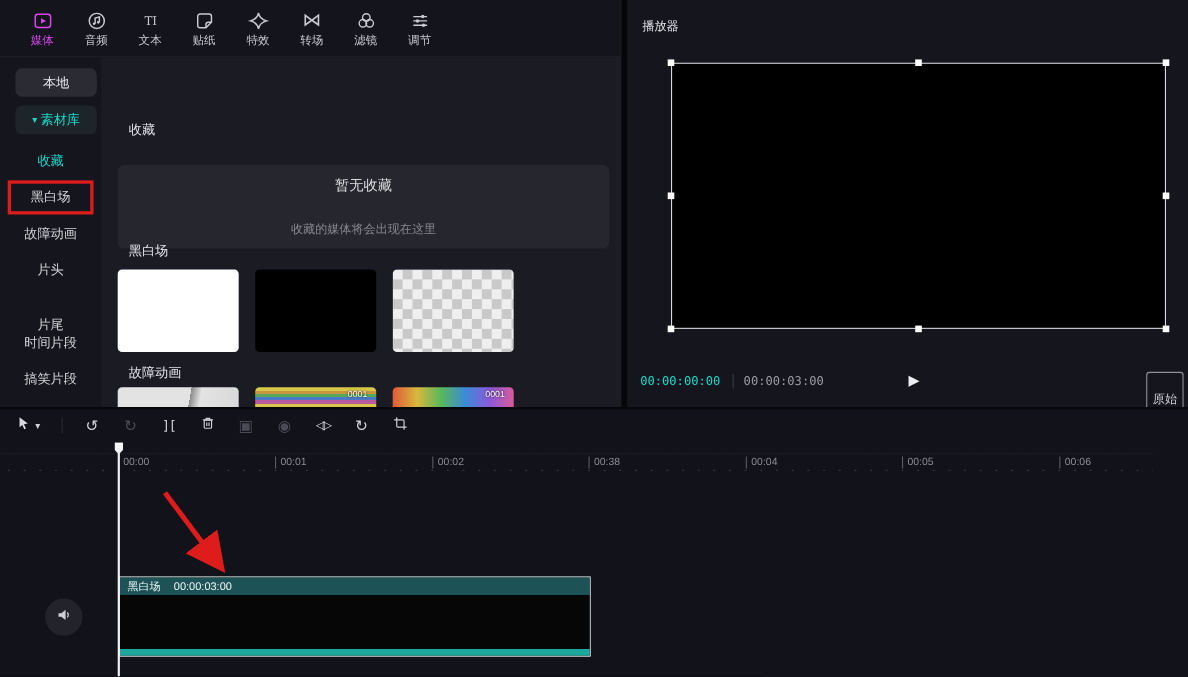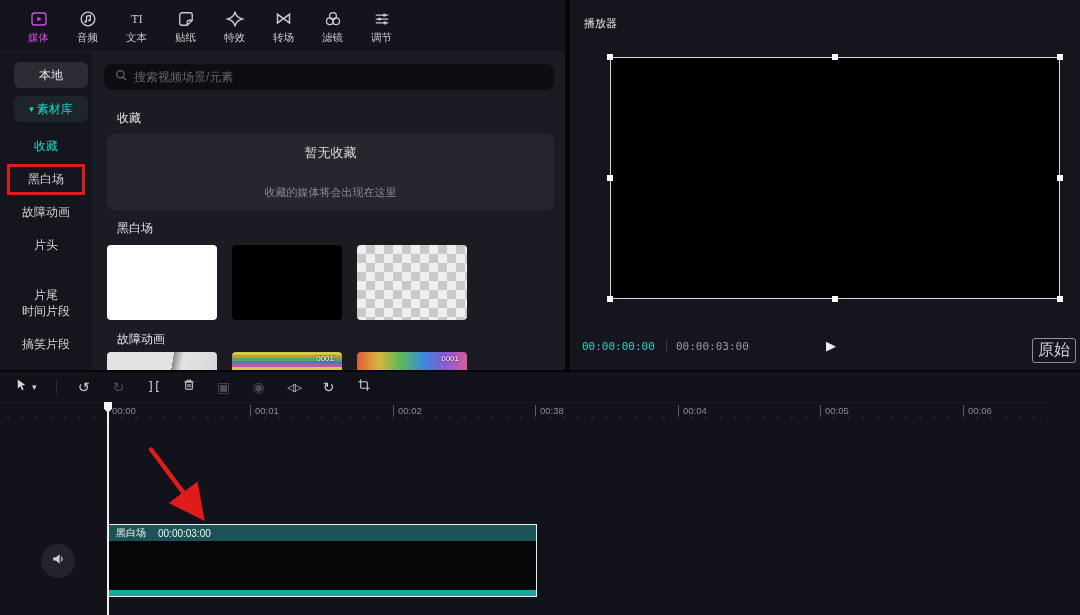--- a/index.html
+++ b/index.html
@@ -27,53 +27,53 @@
   .side-sub{position:absolute;left:0;width:92px;height:22px;line-height:22px;text-align:center;font-size:12px;color:#d2d2d8;cursor:pointer}
   .side-sub.selected{color:#17d9cc}
   .red-box{position:absolute;left:7px;top:164px;width:78px;height:31px;border:3px solid #de1c1c;z-index:40;pointer-events:none}
 
   
   .content{position:absolute;left:92px;top:52px;width:473px;height:318px;background:#1b1b24;overflow:hidden}
   .search-bar{position:absolute;left:12px;top:12px;width:450px;height:26px;background:#0d0d13;border-radius:8px;display:flex;align-items:center;padding:0 10px;gap:6px}
   .search-bar input{flex:1;background:transparent;border:none;outline:none;color:#d5d5da;font-size:12px}
   .search-bar input::placeholder{color:#63636c}
   .section-title{position:absolute;font-size:12px;color:#e2e2e8}
-  .empty-box{position:absolute;left:15px;top:82px;width:447px;height:76px;background:#26262f;border-radius:6px;display:flex;flex-direction:column;align-items:center;justify-content:center;gap:23px}
+  .empty-box{position:absolute;left:15px;top:98px;width:447px;height:76px;background:#26262f;border-radius:6px;display:flex;flex-direction:column;align-items:center;justify-content:center;gap:23px}
   .empty-title{font-size:13px;color:#dadade}
   .empty-sub{font-size:11px;color:#87878f}
   .thumb{position:absolute;width:110px;height:75px;border-radius:4px;cursor:pointer}
   .thumb-white{background:#ffffff}
   .thumb-black{background:#000000}
   .thumb-checker{background-image:conic-gradient(#c9c9c9 25%,#efefef 0 50%,#c9c9c9 0 75%,#efefef 0);background-size:18px 18px;background-color:#efefef}
   .g-thumb{position:absolute;width:110px;height:70px;border-radius:4px 4px 0 0;cursor:pointer}
   .g1{background:linear-gradient(100deg,#e3e3e3 55%,#8a8a8a 55%,#e3e3e3 63%,#d6d6d6 100%)}
   .g2{background:repeating-linear-gradient(180deg,#d8c84a 0 3px,#c8963c 3px 6px,#58a85c 6px 9px,#4a7ac8 9px 12px,#b85a9c 12px 15px)}
   .g3{background:linear-gradient(90deg,#e05a3a,#d8b83c,#58b85c,#3c8ad8,#8a5ad8,#d85a9c)}
   .g-label{position:absolute;right:8px;top:2px;font-size:8px;color:#ffffff;text-shadow:0 0 2px #000}
 
   
   .player-title{position:absolute;left:14px;top:16px;font-size:11px;color:#e6e6ec}
   .preview{position:absolute;left:40px;top:57px;width:450px;height:242px;background:#000;border:1px solid #d8d8e0;cursor:pointer}
   .handle{position:absolute;width:6px;height:6px;background:#ffffff;z-index:3;cursor:pointer}
   .player-bar{position:absolute;left:0;bottom:12px;width:530px;height:22px}
   .time-current{position:absolute;left:12px;top:4px;font-family:"DejaVu Sans Mono",monospace;font-size:11px;color:#17d9cc}
   .time-total{position:absolute;left:96px;top:4px;font-family:"DejaVu Sans Mono",monospace;font-size:11px;color:#9a9aa4;border-left:1px solid #3a3a44;padding-left:9px}
   .play-btn{position:absolute;left:256px;top:2px;font-size:13px;color:#ececf2;cursor:pointer}
-  .original-btn{position:absolute;right:24px;top:2px;border:1px solid #90909a;border-radius:3px;font-size:16px;color:#d0d0d8;padding:1px 5px;cursor:pointer}
+  .original-btn{position:absolute;right:24px;top:2px;border:1px solid #90909a;border-radius:3px;font-size:11px;color:#d0d0d8;padding:16px 5px;cursor:pointer}
   .fullscreen-btn{position:absolute;right:-3px;top:3px;color:#c9c9d1;cursor:pointer}
 
   
   .tl-toolbar{position:absolute;left:0;top:0;width:1080px;height:30px;display:flex;align-items:center;gap:19px;padding-left:14px;color:#cfcfd6}
   .tool{display:flex;align-items:center;justify-content:center;min-width:16px;height:20px;cursor:pointer;font-size:14px;line-height:18px}
   .tool.dim{color:#4b4b55}
   .tool-divider{width:1px;height:14px;background:#2c2c35}
   .cursor-tool{display:flex;align-items:center;gap:3px}
   .split-glyph{font-family:"DejaVu Sans Mono",monospace;font-size:12px;letter-spacing:-1px}
   .mirror-glyph{font-size:11px;letter-spacing:-2px}
-  .ruler{position:absolute;left:0;top:30px;width:1048px;height:16px;background-image:radial-gradient(circle,#3e3e48 1px,transparent 1.3px);background-size:14.25px 16px;background-position:115px 7px;cursor:pointer;border-top:1px solid #1c1c24}
+  .ruler{position:absolute;left:0;top:40px;width:1048px;height:16px;background-image:radial-gradient(circle,#3e3e48 1px,transparent 1.3px);background-size:14.25px 16px;background-position:115px 7px;cursor:pointer;border-top:1px solid #1c1c24}
   .ruler-label{position:absolute;top:2px;font-size:9.5px;color:#8b8b93;padding-left:4px;height:11px;line-height:11px}
   .ruler-label.tick{border-left:1px solid #5a5a64}
   .playhead{position:absolute;left:103px;top:30px;bottom:0;width:10px;z-index:8;pointer-events:none}
   .playhead-line{position:absolute;left:4px;top:5px;bottom:0;width:1.5px;background:#f0f0f4}
   .playhead-head{position:absolute;left:1px;top:0;width:8px;height:11px;background:#f5f5f8;clip-path:polygon(0 0,100% 0,100% 62%,50% 100%,0 62%)}
   .clip{position:absolute;left:108px;top:152px;width:429px;height:73px;border:1px solid #e8f0f2;background:#000;display:flex;flex-direction:column;z-index:5;cursor:pointer}
   .clip-header{height:16px;background:#1d5356;display:flex;align-items:center;gap:12px;padding:0 7px;font-size:10px;color:#ecf6f6}
   .clip-body{flex:1;background:#060606}
   .clip-footer{height:6px;background:#1ba79b}
   .audio-btn{position:absolute;left:41px;top:172px;width:34px;height:34px;border-radius:50%;background:#23232c;display:flex;align-items:center;justify-content:center;cursor:pointer}
@@ -169,29 +169,20 @@
     <div class="side-sub selected" style="top:135px">收藏</div>
     <div class="side-sub" style="top:168px">黑白场</div>
     <div class="side-sub" style="top:201px">故障动画</div>
     <div class="side-sub" style="top:234px">片头</div>
     <div class="side-sub" style="top:284px">片尾</div>
     <div class="side-sub" style="top:300px">时间片段</div>
     <div class="side-sub" style="top:333px">搞笑片段</div>
     <div class="red-box"></div>
 
     <div class="content">
-      <div class="search-bar">
-        <span>
-          <svg width="14" height="14" viewBox="0 0 20 20" fill="none" stroke="#63636c" stroke-width="1.8">
-              <circle cx="9" cy="9" r="5.2"></circle>
-              <path d="M13 13 L17.2 17.2"></path>
-            </svg>
-        </span>
-        <input type="text" placeholder="搜索视频场景/元素" style="">
-      </div>
 
       <div class="section-title" style="left:25px;top:58px">收藏</div>
       <div class="empty-box">
         <div class="empty-title">暂无收藏</div>
         <div class="empty-sub">收藏的媒体将会出现在这里</div>
       </div>
 
       <div class="section-title" style="left:25px;top:168px">黑白场</div>
       <div class="thumb thumb-white" style="left:15px;top:193px"></div>
       <div class="thumb thumb-black" style="left:140px;top:193px"></div>

